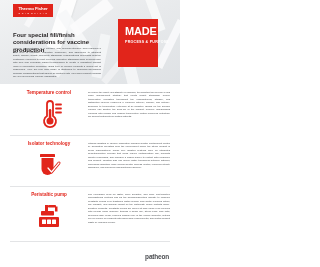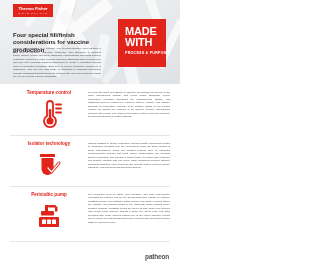--- a/index.html
+++ b/index.html
@@ -81,21 +81,21 @@
     font-size:2.5px;
     line-height:1.42;
     color:#44484b;
     text-align:justify;
   }
 
   
   .made-panel {
     position:absolute;
     left:118px; top:19px;
-    width:48px; height:48px;
+    width:40px; height:48px;
     background:#e1251b;
     z-index:5;
     padding:7px 0 0 7px;
   }
   .made-line {
     color:#ffffff;
     font-size:11px;
     font-weight:bold;
     line-height:1.02;
     letter-spacing:-.2px;
@@ -194,21 +194,20 @@
     <div class="tf-logo-top">Thermo Fisher</div>
     <div class="tf-logo-sub">S C I E N T I F I C</div>
   </div>
 
   <h1 class="hero-title">Four special fill/finish considerations for vaccine production</h1>
 
   <p class="hero-body">Vaccine manufacturing is a complex and process-intensive field requiring a high level of expertise, regulatory proficiency, and adherence to stringent safety, efficacy, quality, and purity standards. Manufacturing processes must be continually improved to meet evolving regulatory standards while keeping pace with new and emerging market technologies to create a consistent product used in vaccination worldwide. Each type of vaccine presents a unique set of challenges. Here are four wide-range of strategies to approach specialized fill/finish considerations that should be factored into your drug product planning for your developing vaccine candidates.</p>
 
   <div class="made-panel">
     <div class="made-line">MADE</div>
-    <div class="made-line">WITH</div>
     <div class="made-sub">PROCESS &amp; PURPOSE</div>
   </div>
 </div>
 
 <div class="sections">
 
   <div class="section">
     <div class="sec-left">
       <div class="sec-title">Temperature control</div>
       <svg class="sec-icon" viewBox="0 0 64 64">

